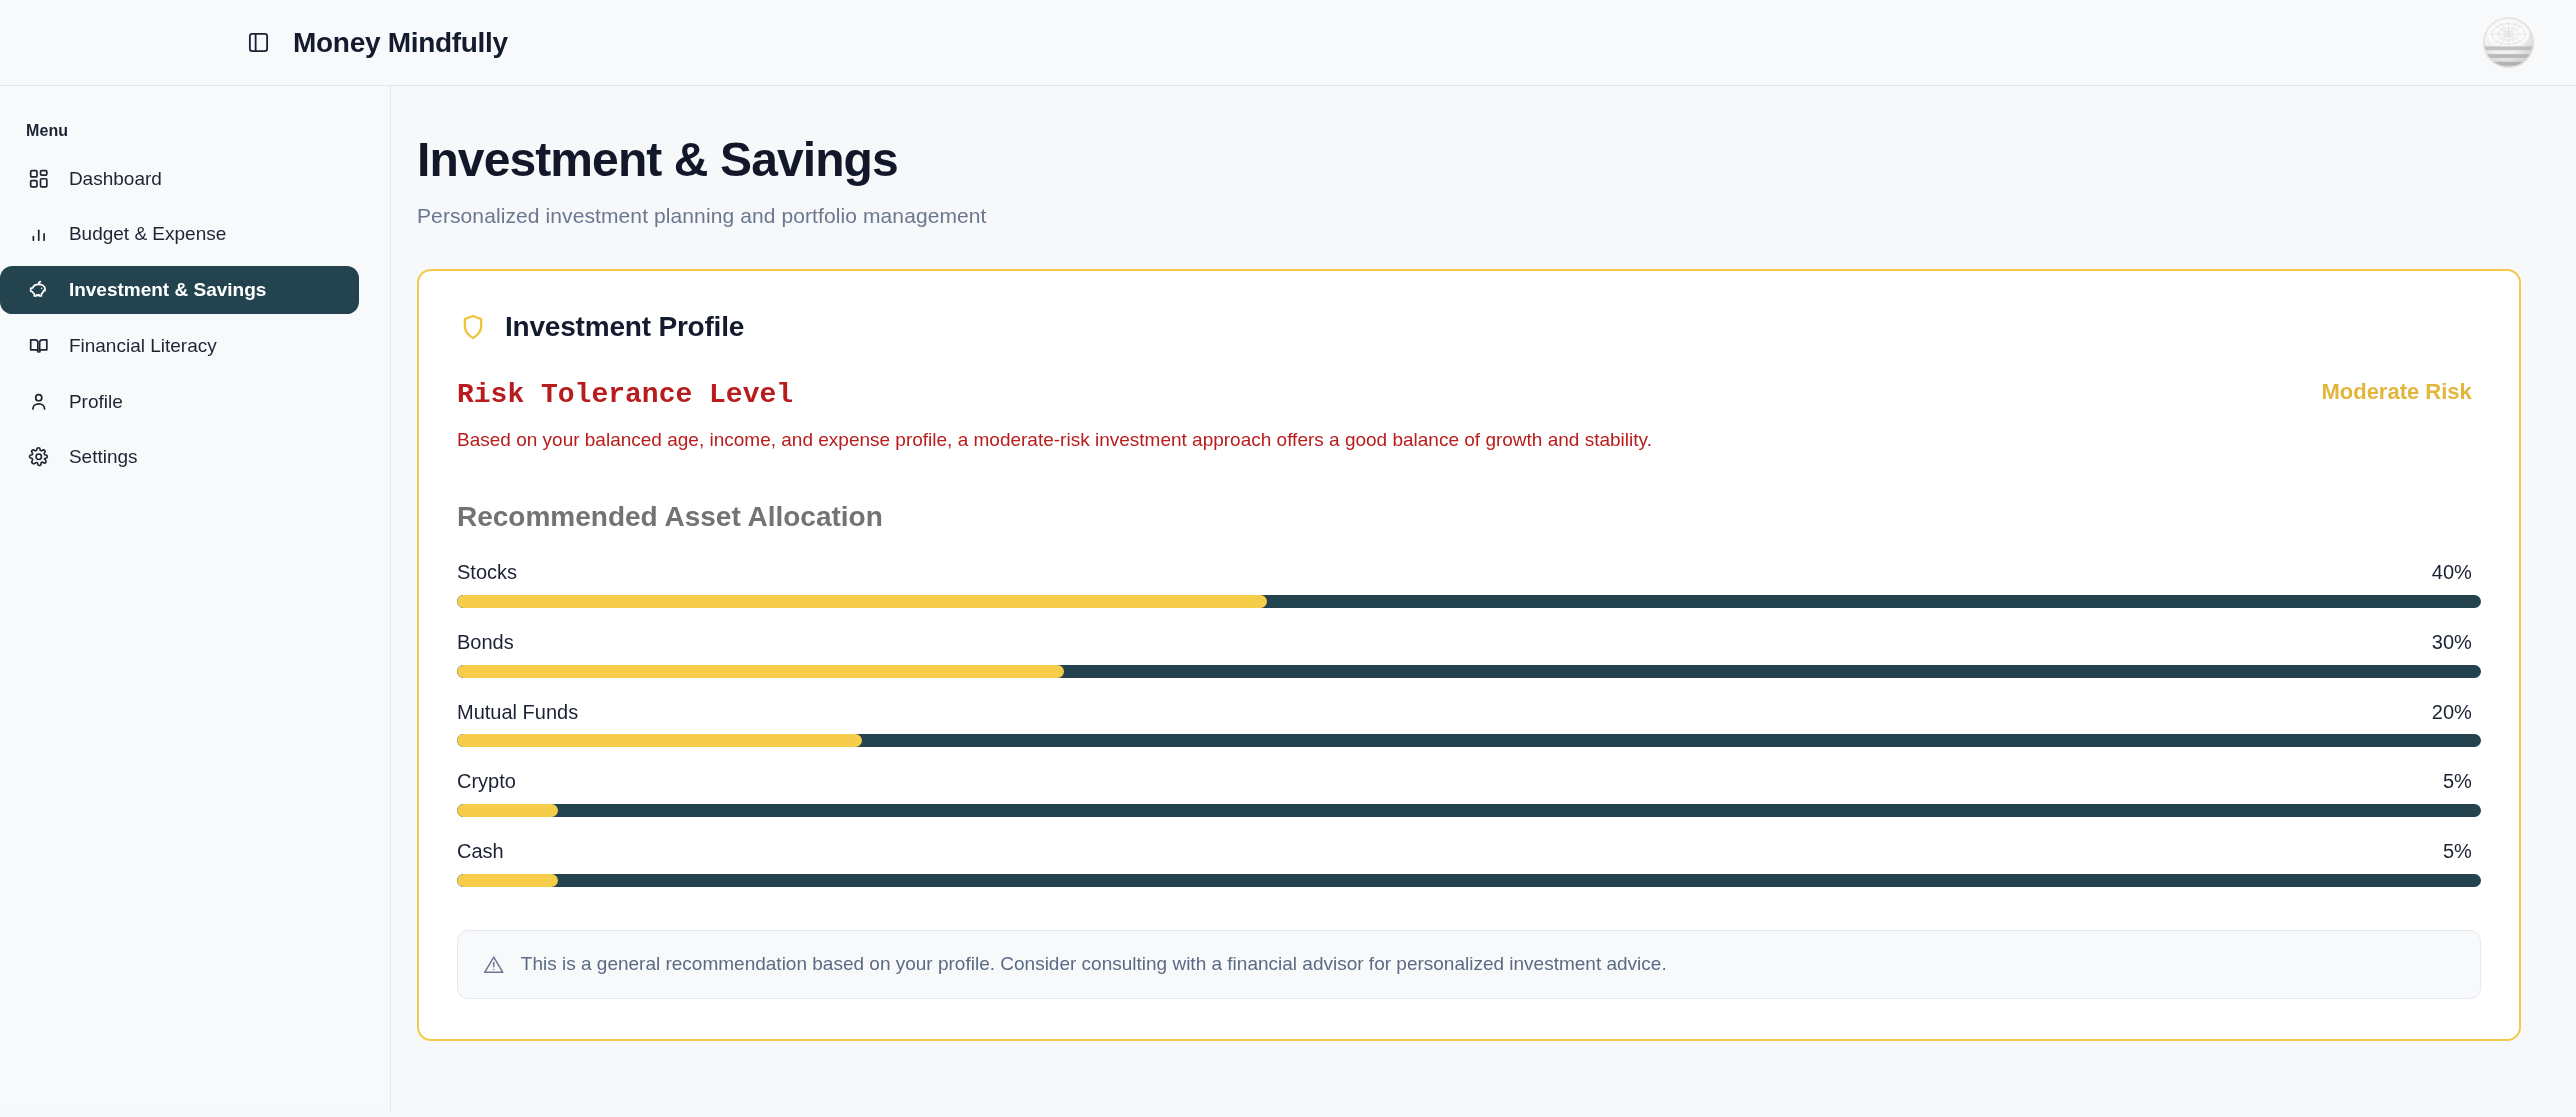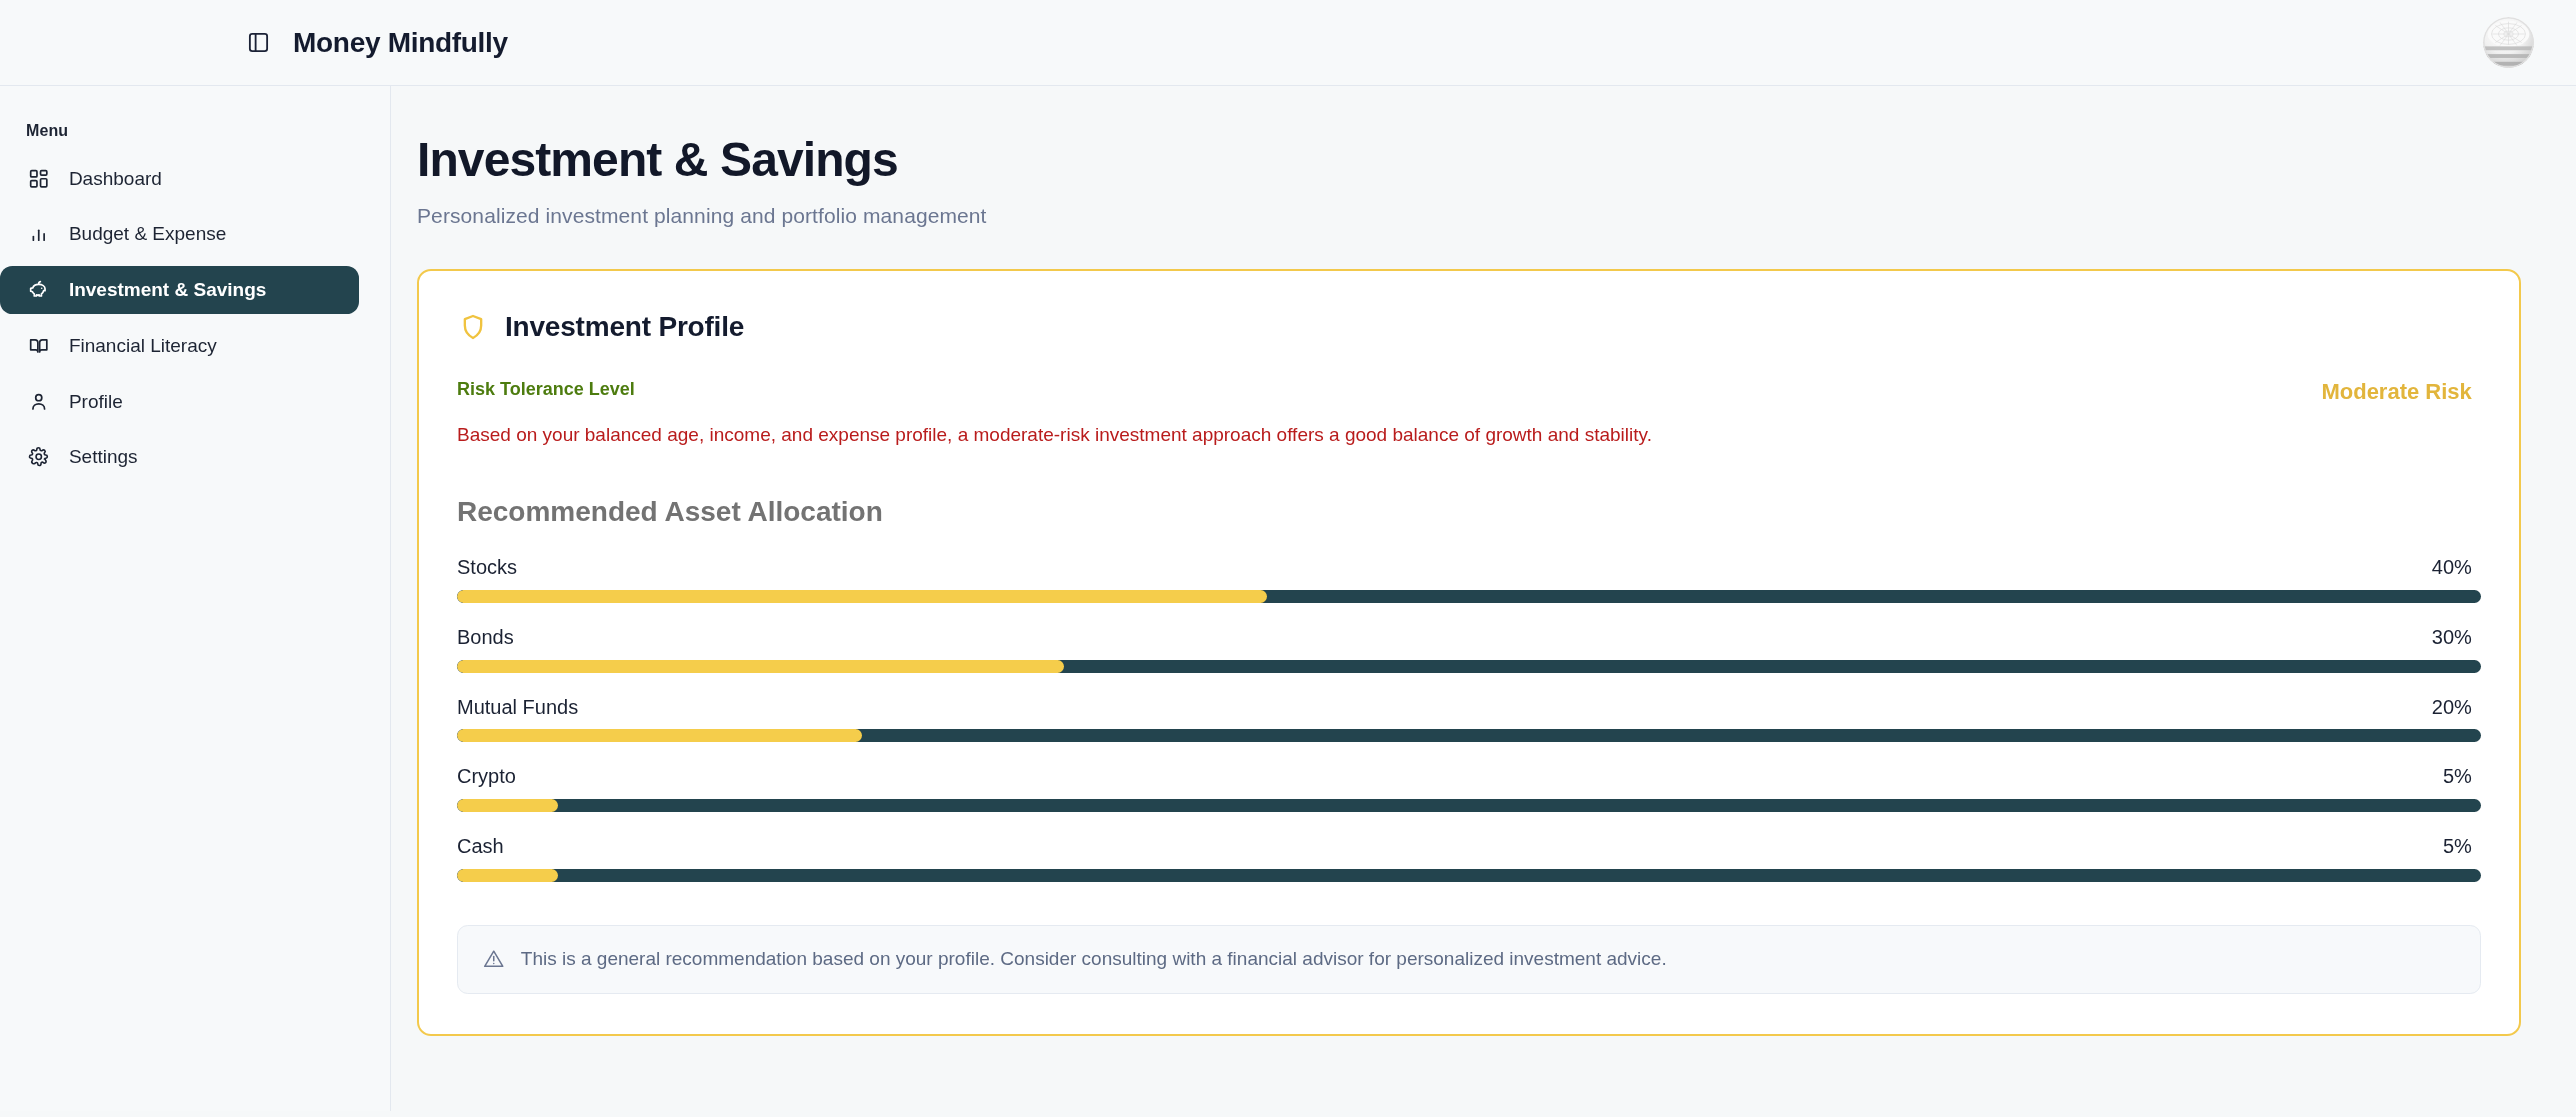--- a/index.html
+++ b/index.html
@@ -198,23 +198,24 @@
 
   .risk-row {
     margin-top: 32px;
     display: flex;
     align-items: flex-start;
     justify-content: space-between;
     gap: 31px;
   }
 
   .section-heading {
-    font-size: 18px;
-    font-weight: 700;
-    color: #4d7c0f;
+    font-size: 28px;
+    font-weight: 700;
+    color: #b91c1c;
+    font-family: Liberation Mono, monospace;
   }
 
   .risk-badge {
     font-size: 22px;
     font-weight: 700;
     color: #e2b53c;
     white-space: nowrap;
     padding-right: 9.2px;
   }
 
@@ -274,21 +275,21 @@
   }
 
   
   .note {
     margin-top: 43px;
     background: #f7f9fb;
     border: 1.5px solid #e5eaf1;
     border-radius: 10.7px;
     padding: 21.5px 24.5px;
     display: flex;
-    align-items: flex-start;
+    align-items: center;
     gap: 15.3px;
   }
 
   .note-icon {
     width: 23px;
     height: 23px;
     flex: 0 0 23px;
     display: flex;
     align-items: center;
     justify-content: center;

